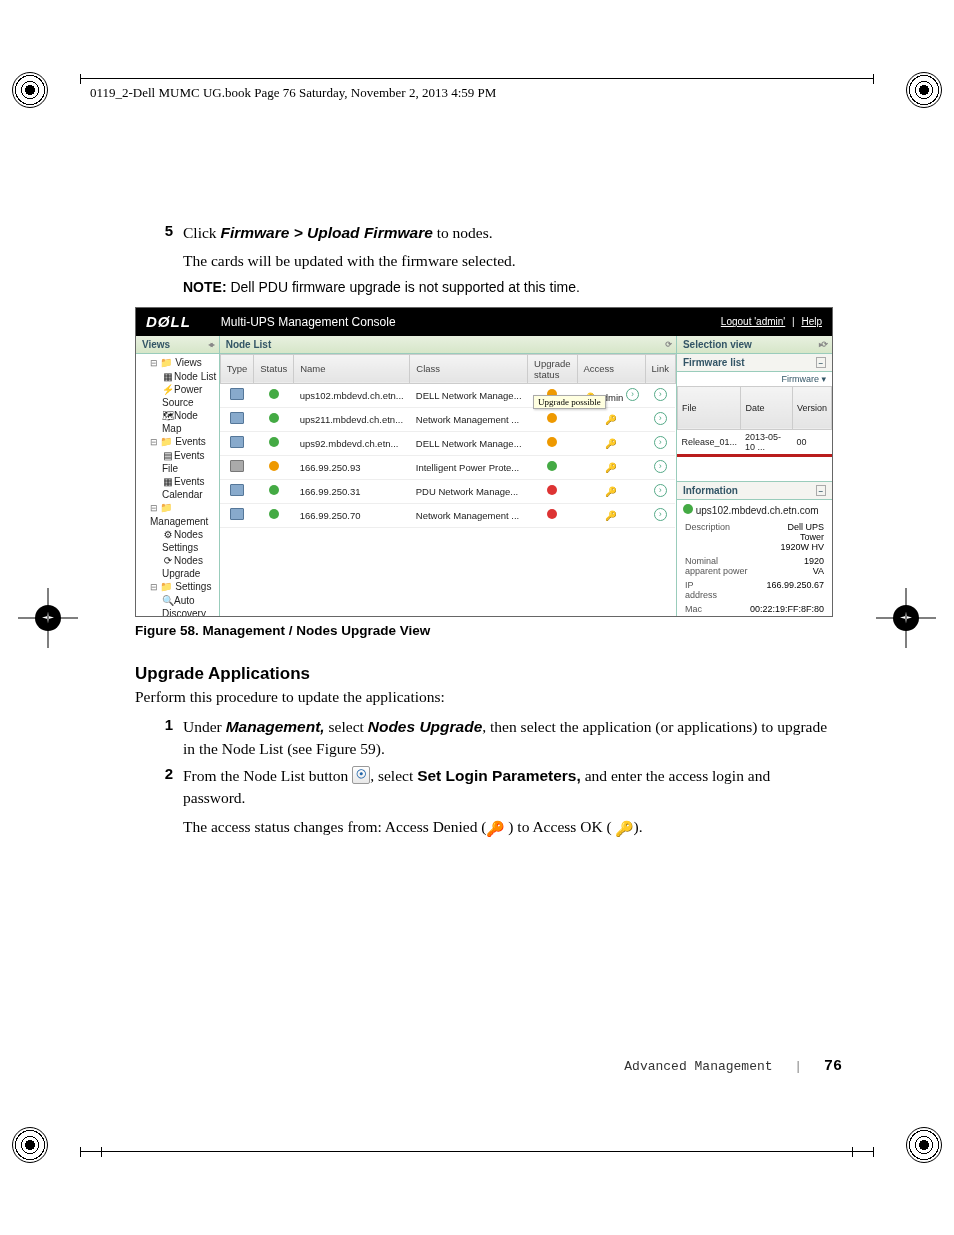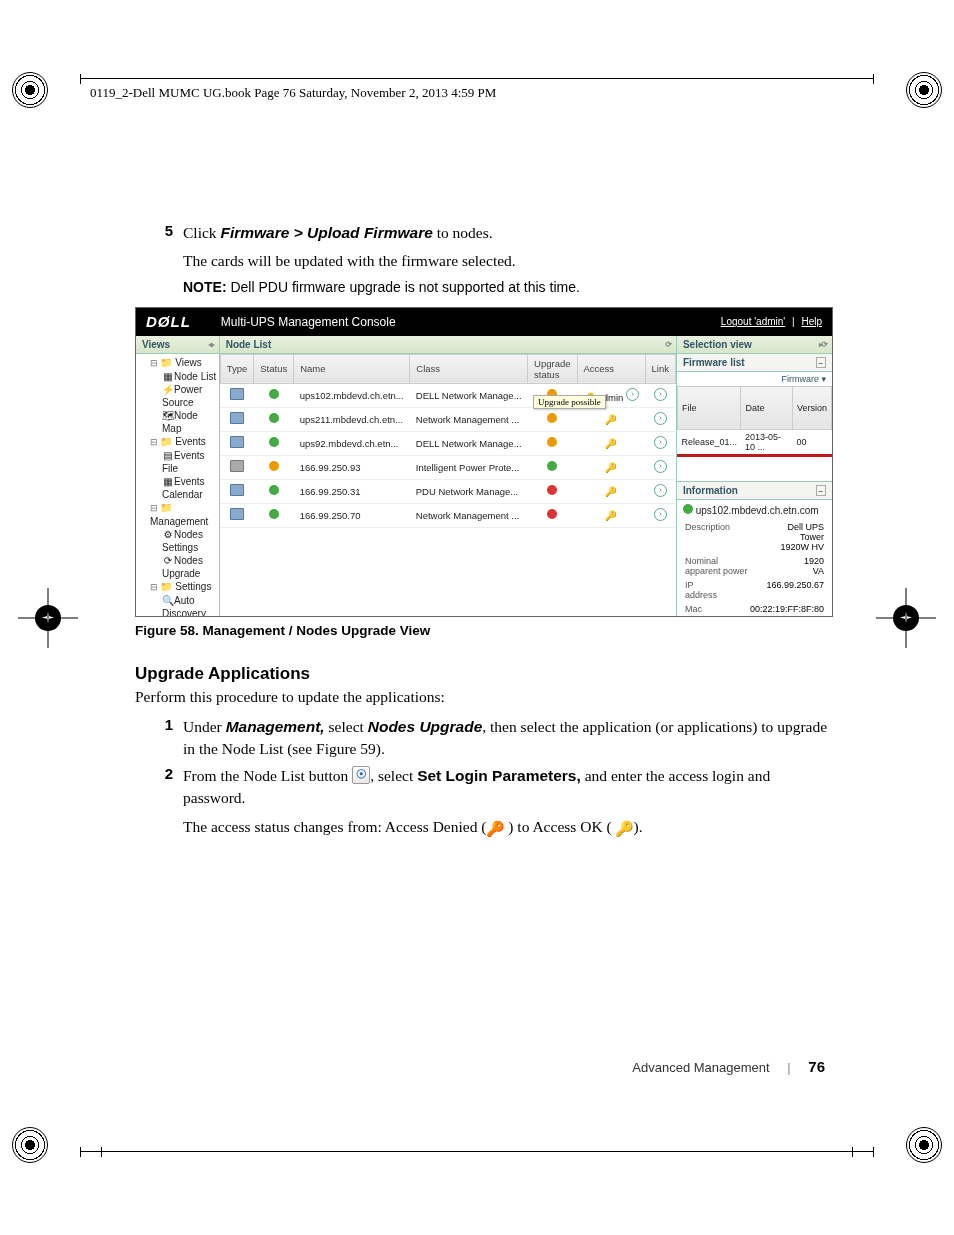--- a/index.html
+++ b/index.html
@@ -204,22 +204,22 @@
   .fw-menu { text-align:right; padding:2px 6px; color:#356; font-size:9px;}
   .info-block { border-top:1px solid #9cb;}
   .info-row { display:flex; justify-content:space-between; padding:2px 8px; font-size:9px;}
   .info-row .k{ color:#555;}
   .info-row .v{ color:#000; text-align:right;margin-left:48px;}
   .info-name { padding:4px 6px; font-size:10px;}
 
   .footer {
     position: absolute;
     bottom: 160px;
-    right: 129px;
-    font-family: Liberation Sans, sans-serif;
+    right: 112px;
+    font-family: Liberation Mono, monospace;
     font-size: 13px;
     color: #333;
   }
   .footer .sep { margin: 0 14px; color:#888;}
   .footer .pg { font-weight: bold; font-size: 15px; color:#000;}
 
   .bottom-rule {
     position: absolute;
     left: 80px; right: 80px; bottom: 78px;
     border-top: 0.5px solid #000;

